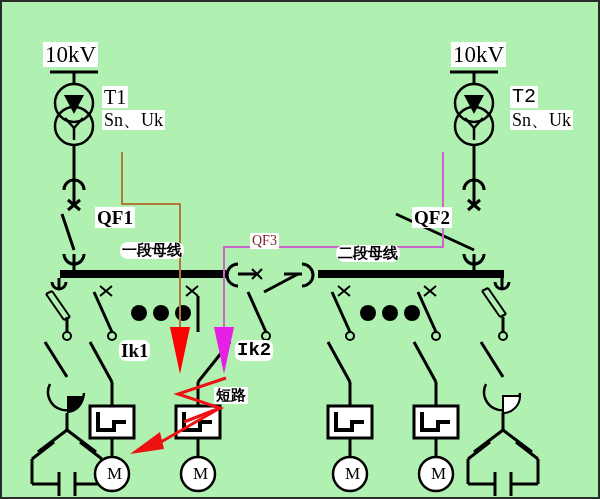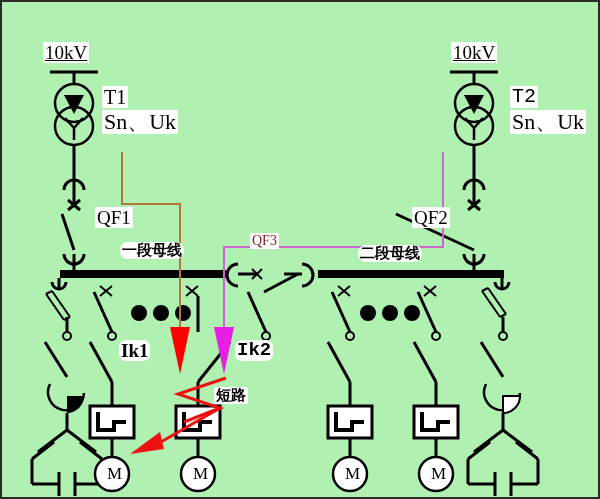--- a/index.html
+++ b/index.html
@@ -24,24 +24,24 @@
   .lbl{
     position:absolute;
     background:#ffffff;
     color:#000000;
     white-space:nowrap;
     line-height:1;
     padding:1px 2px;
   }
   .lbl-serif{ font-family:"Liberation Serif", serif; }
   .lbl-cjk{ font-family:"DejaVu Sans", sans-serif; font-weight:bold; }
-  .kv{ font-size:19px;text-decoration:underline; }
+  .kv{ font-size:23px; }
   .tname{ font-size:20px; }
-  .tparam{ font-size:22px; }
-  .qf{ font-size:19px; }
+  .tparam{ font-size:18px; }
+  .qf{ font-size:19px;font-weight:bold; }
   .bus-lbl{ font-size:15px;border-radius:8px; }
   .ik{ font-size:19px; font-weight:bold;border-radius:7px; }
   .fault-lbl{ font-size:15px; }
   .qf3{ font-size:14px; color:#7f1d1d; }
 </style>
 </head>
 <body>
 
 <div id="diagram-root">
 
@@ -273,21 +273,21 @@
   <div class="lbl lbl-serif kv" style="left:41px; top:40px;">10kV</div>
   <div class="lbl lbl-serif tname" style="left:100px; top:84px;">T1</div>
   <div class="lbl lbl-serif tparam" style="left:100px; top:108px;">Sn、Uk</div>
   <div class="lbl lbl-serif qf" style="left:93px; top:205px;">QF1</div>
   <div class="lbl lbl-cjk bus-lbl" style="left:118px; top:240px;">一段母线</div>
 
   <div class="lbl lbl-serif kv" style="left:449px; top:40px;">10kV</div>
   <div class="lbl lbl-serif tname" style="left:508px; top:84px;font-family:Liberation Mono, monospace;">T2</div>
   <div class="lbl lbl-serif tparam" style="left:508px; top:108px;">Sn、Uk</div>
   <div class="lbl lbl-serif qf" style="left:410px; top:205px;">QF2</div>
-  <div class="lbl lbl-cjk bus-lbl" style="left:356px; top:243px;">二段母线</div>
+  <div class="lbl lbl-cjk bus-lbl" style="left:334px; top:243px;">二段母线</div>
 
   <div class="lbl lbl-serif qf3" style="left:248px; top:231px;">QF3</div>
 
   <div class="lbl lbl-serif ik" style="left:117px; top:338px;">Ik1</div>
   <div class="lbl lbl-serif ik" style="left:233px; top:338px;font-family:Liberation Mono, monospace;">Ik2</div>
   <div class="lbl lbl-cjk fault-lbl" style="left:212px; top:385px;">短路</div>
 
   <div class="lbl lbl-serif" style="left:103px; top:462px; font-size:17px; background:transparent;">M</div>
   <div class="lbl lbl-serif" style="left:189px; top:462px; font-size:17px; background:transparent;">M</div>
   <div class="lbl lbl-serif" style="left:341px; top:462px; font-size:17px; background:transparent;">M</div>

